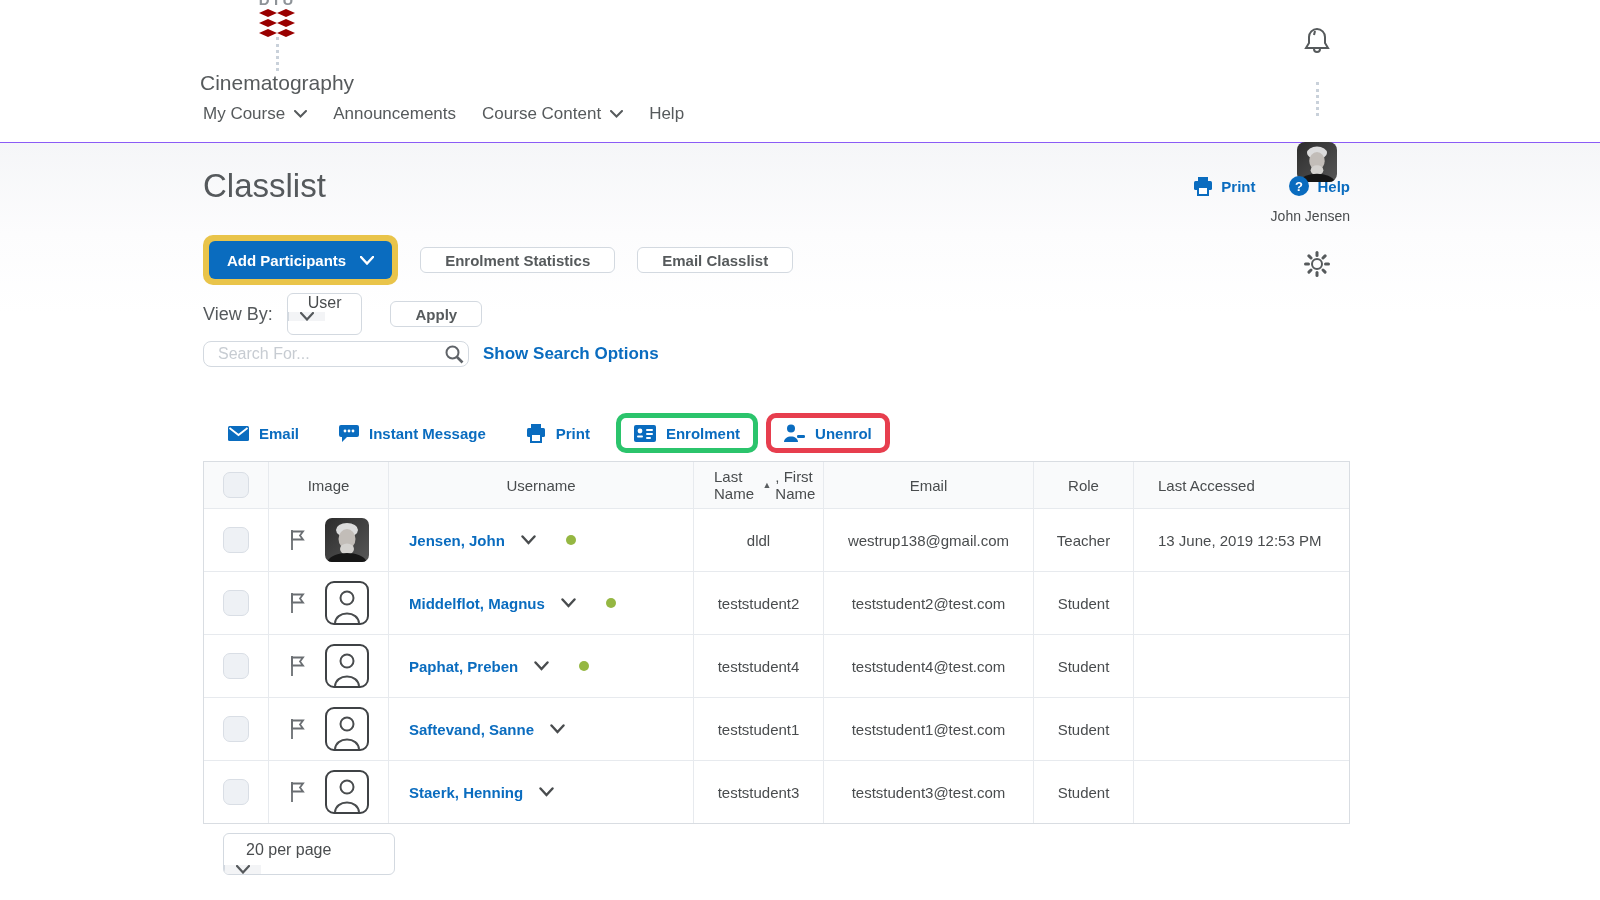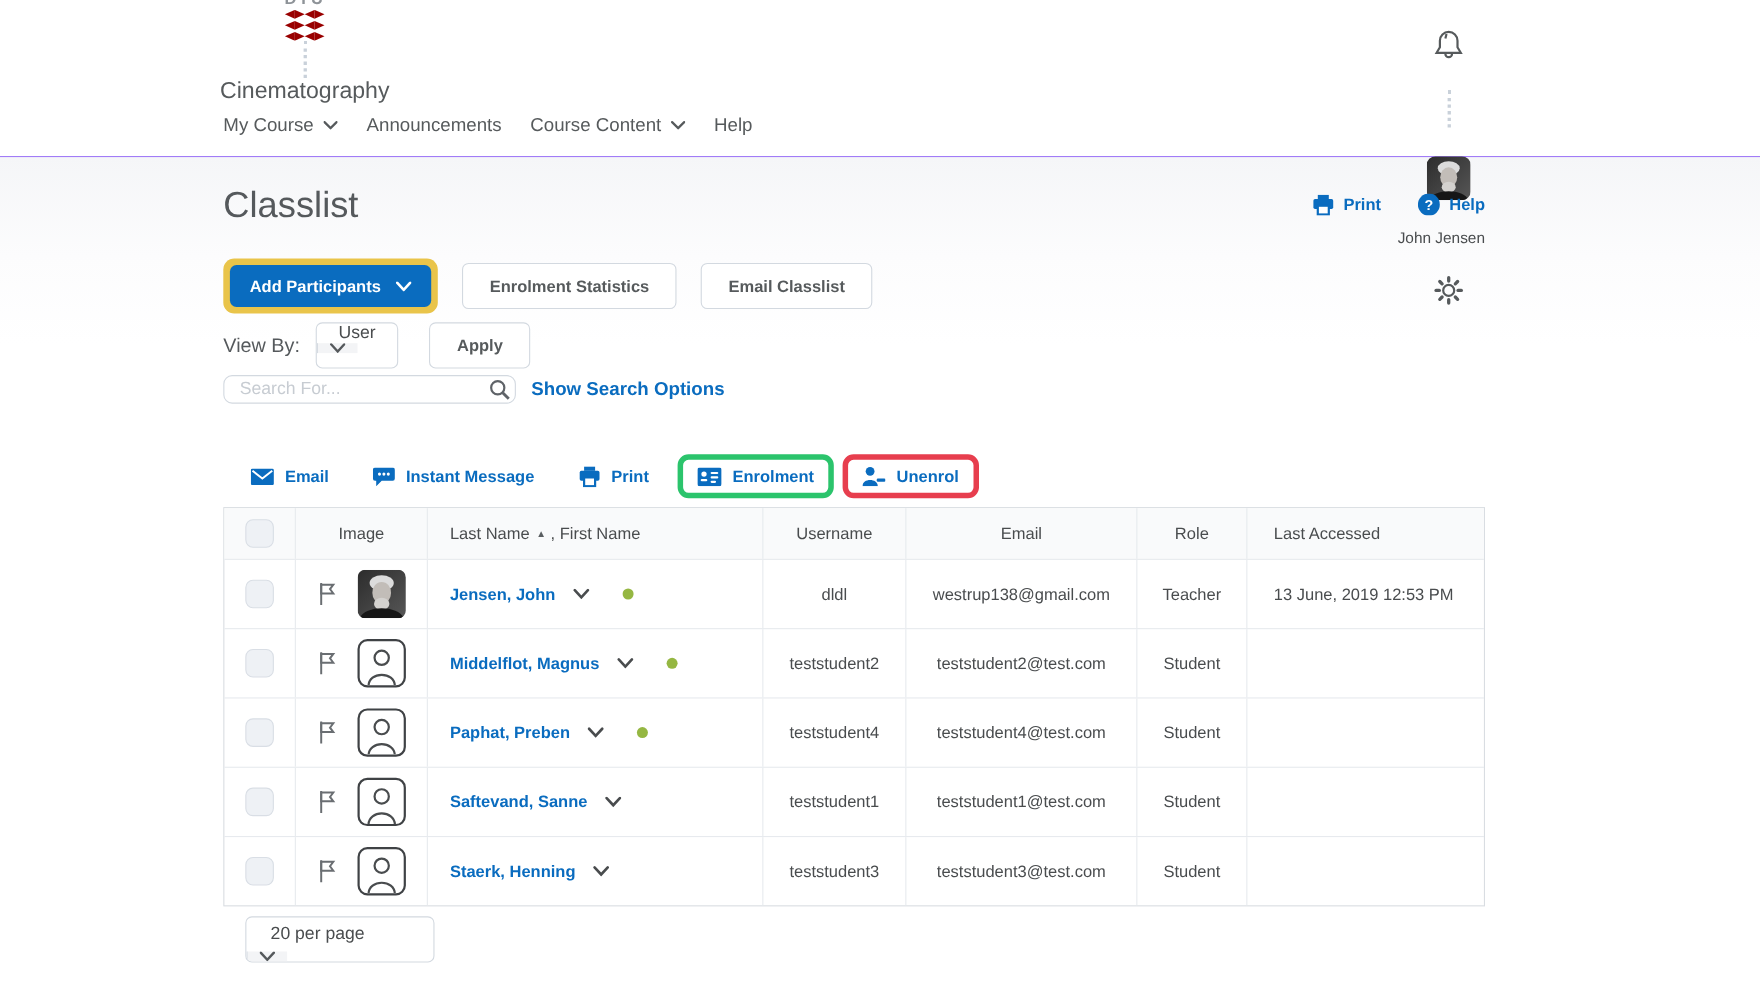--- a/index.html
+++ b/index.html
@@ -39,21 +39,21 @@
   .top-links { display:flex; gap:34px; }
   .blue-link { color:#0a6cbf; font-weight:700; font-size:15px; display:flex; align-items:center; gap:8px; }
 
   .toolbar { display:flex; align-items:center; gap:22px; margin-top:30px; }
   .hl-yellow { background:#e9c44a; border-radius:10px; padding:6px; }
   .btn-primary { background:#0a6cbf; color:#fff; font-weight:700; font-size:15px;
                  border:none; border-radius:6px; padding:0 18px; height:38px;
                  display:flex; align-items:center; gap:14px; cursor:pointer;
                  font-family:"Liberation Sans", sans-serif; }
   .btn-secondary { background:#fff; color:#565a5c; font-weight:700; font-size:15px;
-                   border:1px solid #d3d9e0; border-radius:6px; padding:0 24px; height:42px;
+                   border:1px solid #d3d9e0; border-radius:6px; padding:0 24px; height:26px;
                    display:flex; align-items:center; cursor:pointer;
                    font-family:"Liberation Sans", sans-serif; }
 
   .view-row { display:flex; align-items:center; margin-top:8px; }
   .view-label { font-size:18px; color:#55595c; margin-right:14px; }
   .select { display:flex; border:1px solid #d3d9e0; border-radius:6px; background:#fff;
             overflow:hidden; height:42px; cursor:pointer;flex-direction:column; }
   .select .val { padding:0 20px; display:flex; align-items:center; font-size:16px; color:#494c4e; }
   .select .chev { width:37px; display:flex; align-items:center; justify-content:center;
                   border-left:1px solid #d3d9e0; background:#f3f4f6; }
@@ -340,26 +340,26 @@
       </div>
     </div>
 
     <div class="tbl">
 
       <div class="tr head">
         <div class="td c-center">
             <div class="checkbox"></div>
           </div>
         <div class="td c-center">Image</div>
+        <div class="td c-center">Username</div>
         <div class="td c-name" style="gap:0;">
           <span>Last Name</span>
           <span class="sort-tri">▲</span>
           <span>, First Name</span>
         </div>
-        <div class="td c-center">Username</div>
         <div class="td c-center">Email</div>
         <div class="td c-center">Role</div>
         <div class="td c-last">Last Accessed</div>
       </div>
 
       <div class="tr">
         <div class="td c-center">
             <div class="checkbox"></div>
           </div>
         <div class="td img-cell">

